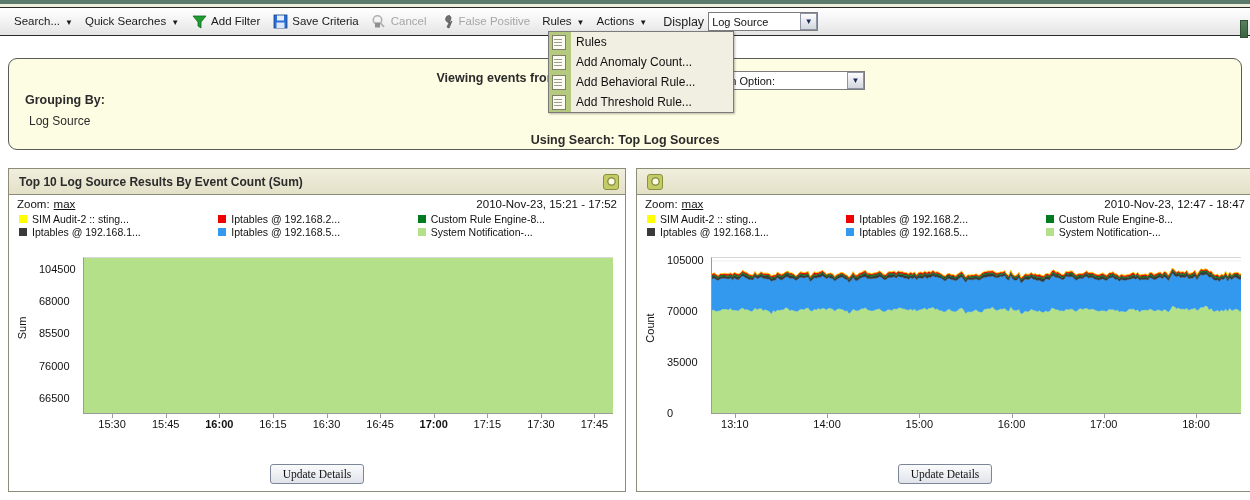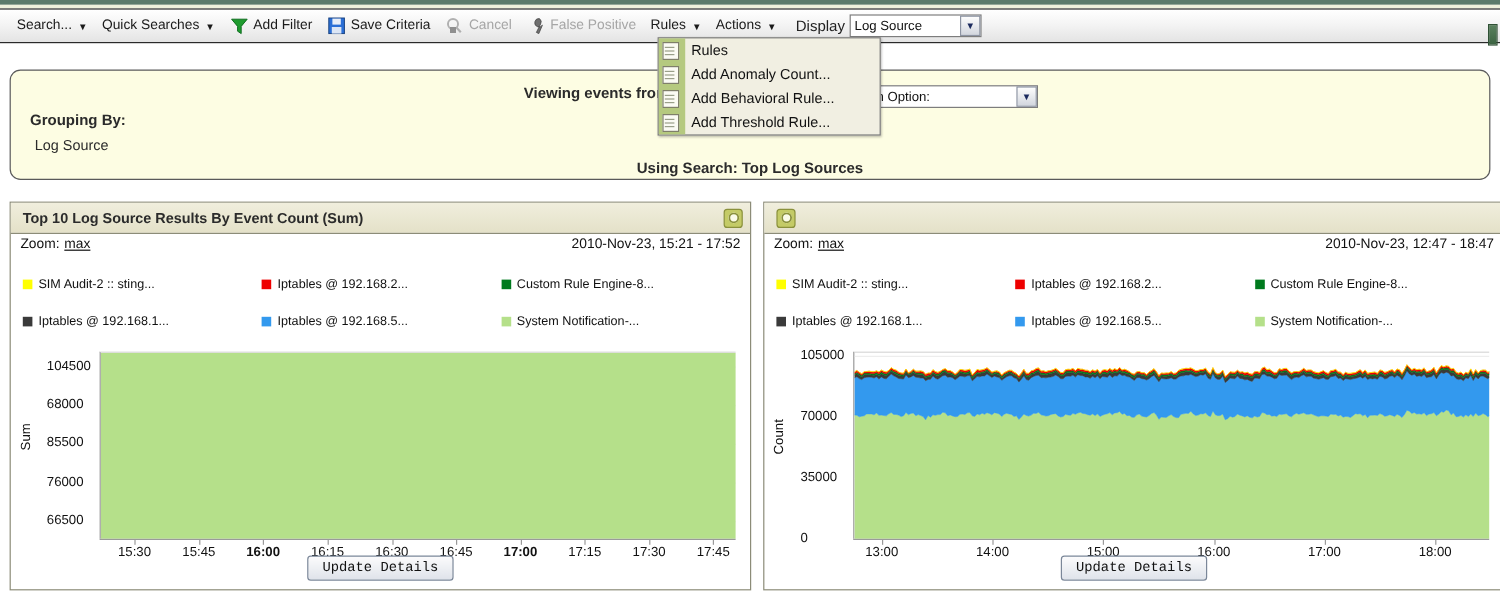--- a/index.html
+++ b/index.html
@@ -100,40 +100,40 @@
   }
   .gear .gi { width:9px; height:9px; background:#fafbe8; border-radius:50%;
     box-shadow:0 0 0 1.5px #8a913c inset; }
   .zoomrow { display:flex; align-items:center; justify-content:space-between;
     padding:3px 8px 0 8px; font-size:11.5px; color:#111; }
   .zoomrow .zl { display:flex; gap:4px; align-items:baseline; }
   .zoomrow .zmax { text-decoration:underline; cursor:pointer; }
   .zoomrow .zdate { font-size:11.5px; color:#111; }
 
   .legend { padding:2px 8px 0 10px; }
-  .legend-row { display:flex; margin-top:19px;justify-content:center; }
+  .legend-row { display:flex; margin-top:1px; }
   .legend-item { display:flex; align-items:center; width:33.33%; font-size:10.5px; color:#111; }
   .swatch { width:8px; height:8px; margin-right:5px; flex:0 0 auto; border:0; }
 
   .plotwrap { position:relative; margin-top:5px; height:196px; }
   .ylabel { position:absolute; left:6px; top:0; height:170px; width:14px;
     display:flex; align-items:center; justify-content:center; font-size:11px; color:#111; }
   .ylabel span { transform:rotate(-90deg); white-space:nowrap; }
   .plotbox { position:absolute; left:74px; top:14px; width:530px; height:156px;
     border-left:1px solid #9a9a9a; border-top:1px solid #d8d8d8; background:#fff; overflow:hidden; }
   .ytick { position:absolute; left:30px; font-size:11px; color:#111; transform:translateY(-50%); }
   .xaxis { position:absolute; left:74px; top:170px; width:530px; height:24px; }
   .xaxis .tickline { position:absolute; left:0; top:0; width:100%; height:1px; background:#9a9a9a; }
   .xtick { position:absolute; top:5px; font-size:11px; color:#111; transform:translateX(-50%); white-space:nowrap; }
   .xtick.bold { font-weight:bold; }
   .xmark { position:absolute; top:1px; width:1px; height:4px; background:#9a9a9a; }
 
   .btnrow { position:absolute; left:0; bottom:7px; width:100%; display:flex; justify-content:center; }
   .updbtn {
-    font-family:Liberation Mono, monospace; font-size:11.5px; color:#111;
+    font-family:Liberation Serif, serif; font-size:11.5px; color:#111;
     background:linear-gradient(to bottom,#fbfbfc,#dfe3ea);
     border:1px solid #7b8799; border-radius:3px; padding:3px 12px; cursor:pointer;
   }
 </style>
 </head>
 <body>
 
 <div id="root">
 
   <div class="topstrip"></div>
@@ -415,21 +415,21 @@
             <path d="M0.00 18.55 L2.05 17.34 L4.09 18.89 L6.14 19.96 L8.19 18.15 L10.23 18.18 L12.28 17.98 L14.32 18.57 L16.37 18.67 L18.42 17.81 L20.46 19.09 L22.51 17.23 L24.56 18.42 L26.60 18.90 L28.65 17.17 L30.69 15.24 L32.74 16.66 L34.79 17.58 L36.83 18.78 L38.88 19.33 L40.93 19.32 L42.97 16.07 L45.02 18.34 L47.07 17.71 L49.11 16.16 L51.16 17.62 L53.20 17.82 L55.25 18.07 L57.30 18.19 L59.34 20.61 L61.39 19.95 L63.44 19.58 L65.48 16.88 L67.53 18.50 L69.58 19.07 L71.62 18.09 L73.67 16.25 L75.71 15.84 L77.76 17.42 L79.81 17.42 L81.85 18.32 L83.90 19.73 L85.95 18.53 L87.99 16.46 L90.04 16.89 L92.08 17.65 L94.13 17.47 L96.18 16.36 L98.22 21.12 L100.27 19.11 L102.32 17.29 L104.36 17.67 L106.41 16.46 L108.46 16.43 L110.50 14.77 L112.55 16.74 L114.59 18.45 L116.64 17.17 L118.69 17.67 L120.73 18.28 L122.78 20.94 L124.83 18.93 L126.87 17.82 L128.92 16.72 L130.97 17.00 L133.01 18.54 L135.06 19.42 L137.10 21.81 L139.15 19.39 L141.20 16.45 L143.24 20.00 L145.29 20.08 L147.34 17.91 L149.38 17.38 L151.43 16.21 L153.47 15.34 L155.52 17.98 L157.57 18.00 L159.61 18.53 L161.66 17.66 L163.71 17.30 L165.75 16.71 L167.80 15.52 L169.85 17.26 L171.89 19.02 L173.94 19.28 L175.98 16.94 L178.03 16.47 L180.08 16.58 L182.12 16.05 L184.17 17.96 L186.22 16.08 L188.26 16.56 L190.31 16.86 L192.36 17.57 L194.40 17.51 L196.45 18.47 L198.49 17.21 L200.54 18.22 L202.59 16.47 L204.63 19.16 L206.68 17.33 L208.73 17.20 L210.77 17.79 L212.82 15.80 L214.86 17.31 L216.91 16.31 L218.96 16.75 L221.00 15.09 L223.05 16.71 L225.10 16.67 L227.14 17.49 L229.19 17.95 L231.24 19.66 L233.28 20.54 L235.33 18.07 L237.37 17.95 L239.42 18.91 L241.47 19.09 L243.51 20.41 L245.56 18.56 L247.61 17.79 L249.65 16.11 L251.70 18.71 L253.75 21.76 L255.79 19.09 L257.84 19.49 L259.88 19.49 L261.93 19.20 L263.98 18.36 L266.02 19.62 L268.07 19.48 L270.12 17.79 L272.16 16.54 L274.21 16.35 L276.25 15.49 L278.30 15.83 L280.35 15.51 L282.39 16.54 L284.44 17.67 L286.49 17.11 L288.53 16.14 L290.58 16.39 L292.63 15.15 L294.67 18.53 L296.72 19.96 L298.76 14.86 L300.81 18.77 L302.86 19.79 L304.90 19.53 L306.95 17.02 L309.00 22.36 L311.04 20.62 L313.09 18.42 L315.14 18.63 L317.18 19.03 L319.23 16.87 L321.27 18.51 L323.32 18.65 L325.37 19.86 L327.41 19.28 L329.46 20.21 L331.51 20.88 L333.55 18.58 L335.60 18.46 L337.64 19.22 L339.69 15.79 L341.74 15.22 L343.78 17.23 L345.83 17.07 L347.88 18.12 L349.92 19.43 L351.97 18.82 L354.02 15.68 L356.06 16.55 L358.11 15.94 L360.15 15.96 L362.20 17.83 L364.25 19.46 L366.29 18.21 L368.34 18.01 L370.39 18.40 L372.43 17.03 L374.48 15.62 L376.53 17.58 L378.57 17.10 L380.62 17.27 L382.66 18.57 L384.71 19.04 L386.76 19.57 L388.80 18.77 L390.85 17.80 L392.90 19.50 L394.94 20.15 L396.99 17.76 L399.03 17.40 L401.08 16.72 L403.13 18.77 L405.17 18.70 L407.22 20.92 L409.27 19.00 L411.31 19.58 L413.36 20.07 L415.41 19.56 L417.45 19.14 L419.50 18.30 L421.54 17.10 L423.59 18.87 L425.64 17.18 L427.68 19.92 L429.73 19.10 L431.78 19.31 L433.82 19.11 L435.87 19.78 L437.92 16.94 L439.96 17.72 L442.01 19.18 L444.05 18.36 L446.10 17.14 L448.15 16.72 L450.19 18.58 L452.24 16.09 L454.29 17.20 L456.33 19.83 L458.38 16.82 L460.42 12.57 L462.47 14.80 L464.52 16.32 L466.56 15.57 L468.61 16.93 L470.66 16.44 L472.70 17.20 L474.75 15.28 L476.80 18.15 L478.84 17.90 L480.89 16.98 L482.93 15.34 L484.98 19.39 L487.03 16.21 L489.07 13.76 L491.12 14.37 L493.17 13.74 L495.21 14.15 L497.26 16.50 L499.31 16.12 L501.35 18.62 L503.40 19.78 L505.44 19.11 L507.49 20.69 L509.54 18.49 L511.58 19.35 L513.63 16.41 L515.68 20.75 L517.72 16.96 L519.77 18.92 L521.81 17.15 L523.86 17.04 L525.91 17.07 L527.95 18.94 L530.00 17.62 L530.00 19.86 L527.95 21.64 L525.91 20.51 L523.86 19.36 L521.81 19.50 L519.77 21.77 L517.72 19.71 L515.68 23.09 L513.63 18.78 L511.58 21.56 L509.54 20.83 L507.49 23.37 L505.44 21.81 L503.40 22.29 L501.35 21.46 L499.31 18.84 L497.26 19.34 L495.21 16.79 L493.17 16.15 L491.12 17.17 L489.07 16.43 L487.03 18.49 L484.98 21.74 L482.93 18.03 L480.89 19.96 L478.84 20.14 L476.80 20.73 L474.75 18.01 L472.70 19.80 L470.66 19.06 L468.61 19.65 L466.56 17.82 L464.52 18.73 L462.47 17.58 L460.42 15.02 L458.38 19.12 L456.33 22.48 L454.29 19.94 L452.24 18.71 L450.19 20.65 L448.15 19.04 L446.10 19.64 L444.05 21.21 L442.01 21.76 L439.96 20.15 L437.92 19.50 L435.87 22.05 L433.82 21.30 L431.78 21.74 L429.73 21.29 L427.68 22.27 L425.64 19.78 L423.59 21.21 L421.54 19.88 L419.50 20.73 L417.45 21.35 L415.41 21.65 L413.36 22.34 L411.31 21.88 L409.27 21.55 L407.22 23.17 L405.17 20.97 L403.13 21.38 L401.08 18.99 L399.03 19.65 L396.99 19.92 L394.94 22.16 L392.90 22.09 L390.85 20.69 L388.80 21.48 L386.76 22.08 L384.71 21.50 L382.66 21.11 L380.62 19.62 L378.57 19.61 L376.53 20.02 L374.48 18.25 L372.43 19.08 L370.39 20.67 L368.34 20.22 L366.29 20.87 L364.25 22.32 L362.20 20.53 L360.15 18.56 L358.11 18.63 L356.06 18.86 L354.02 18.15 L351.97 21.24 L349.92 21.60 L347.88 20.30 L345.83 19.50 L343.78 19.43 L341.74 17.80 L339.69 18.00 L337.64 21.67 L335.60 21.14 L333.55 21.06 L331.51 23.89 L329.46 23.22 L327.41 22.16 L325.37 22.55 L323.32 21.60 L321.27 21.34 L319.23 19.38 L317.18 21.59 L315.14 21.50 L313.09 20.97 L311.04 23.22 L309.00 24.80 L306.95 19.24 L304.90 22.01 L302.86 22.21 L300.81 20.98 L298.76 17.13 L296.72 22.08 L294.67 21.10 L292.63 17.46 L290.58 18.65 L288.53 18.24 L286.49 19.40 L284.44 19.82 L282.39 18.93 L280.35 17.88 L278.30 18.65 L276.25 18.48 L274.21 19.22 L272.16 19.26 L270.12 20.21 L268.07 21.87 L266.02 21.95 L263.98 20.83 L261.93 21.55 L259.88 21.77 L257.84 21.71 L255.79 21.22 L253.75 24.13 L251.70 21.45 L249.65 18.67 L247.61 19.86 L245.56 21.70 L243.51 22.70 L241.47 21.84 L239.42 21.57 L237.37 20.49 L235.33 20.72 L233.28 23.03 L231.24 21.72 L229.19 20.11 L227.14 19.83 L225.10 18.68 L223.05 18.96 L221.00 17.52 L218.96 19.42 L216.91 19.15 L214.86 20.56 L212.82 18.42 L210.77 20.42 L208.73 19.95 L206.68 19.70 L204.63 21.64 L202.59 19.16 L200.54 20.74 L198.49 19.55 L196.45 21.31 L194.40 20.10 L192.36 20.13 L190.31 19.04 L188.26 18.91 L186.22 18.19 L184.17 20.17 L182.12 18.60 L180.08 19.55 L178.03 19.38 L175.98 19.71 L173.94 21.62 L171.89 21.70 L169.85 19.67 L167.80 18.50 L165.75 19.63 L163.71 20.21 L161.66 20.37 L159.61 20.87 L157.57 20.59 L155.52 20.73 L153.47 18.65 L151.43 18.91 L149.38 19.66 L147.34 20.72 L145.29 22.86 L143.24 22.35 L141.20 19.14 L139.15 22.05 L137.10 24.36 L135.06 21.48 L133.01 20.89 L130.97 19.17 L128.92 19.20 L126.87 20.02 L124.83 21.36 L122.78 22.91 L120.73 20.64 L118.69 20.13 L116.64 19.33 L114.59 20.64 L112.55 19.15 L110.50 17.71 L108.46 19.28 L106.41 19.25 L104.36 20.06 L102.32 19.64 L100.27 21.70 L98.22 23.36 L96.18 18.96 L94.13 19.16 L92.08 20.04 L90.04 19.61 L87.99 19.29 L85.95 21.03 L83.90 22.44 L81.85 20.74 L79.81 20.09 L77.76 20.39 L75.71 18.74 L73.67 19.05 L71.62 20.64 L69.58 21.97 L67.53 21.25 L65.48 19.26 L63.44 22.08 L61.39 22.15 L59.34 23.19 L57.30 21.04 L55.25 21.04 L53.20 20.58 L51.16 20.31 L49.11 18.83 L47.07 20.09 L45.02 20.69 L42.97 18.45 L40.93 21.89 L38.88 21.61 L36.83 21.42 L34.79 20.14 L32.74 19.15 L30.69 17.71 L28.65 19.55 L26.60 21.68 L24.56 21.32 L22.51 20.10 L20.46 21.87 L18.42 19.86 L16.37 21.00 L14.32 20.44 L12.28 20.22 L10.23 20.36 L8.19 20.76 L6.14 22.32 L4.09 21.48 L2.05 19.99 L0.00 20.77 Z" fill="#3a3a3a" stroke="#3a3a3a" stroke-width="0.4"></path>
             <path d="M0.00 17.34 L2.05 16.17 L4.09 17.54 L6.14 18.71 L8.19 16.90 L10.23 16.80 L12.28 16.80 L14.32 17.35 L16.37 17.33 L18.42 16.40 L20.46 17.58 L22.51 15.74 L24.56 16.95 L26.60 17.50 L28.65 15.97 L30.69 13.91 L32.74 15.35 L34.79 16.08 L36.83 17.36 L38.88 17.90 L40.93 18.13 L42.97 14.93 L45.02 17.28 L47.07 16.64 L49.11 14.85 L51.16 16.64 L53.20 16.68 L55.25 16.76 L57.30 17.06 L59.34 19.55 L61.39 18.64 L63.44 18.33 L65.48 15.73 L67.53 17.28 L69.58 17.75 L71.62 16.61 L73.67 14.70 L75.71 14.35 L77.76 16.22 L79.81 16.34 L81.85 16.97 L83.90 18.76 L85.95 17.44 L87.99 15.14 L90.04 15.69 L92.08 16.24 L94.13 15.94 L96.18 14.78 L98.22 19.50 L100.27 17.57 L102.32 15.98 L104.36 16.39 L106.41 15.53 L108.46 15.17 L110.50 13.68 L112.55 15.53 L114.59 17.19 L116.64 15.94 L118.69 16.22 L120.73 16.90 L122.78 19.44 L124.83 17.59 L126.87 16.64 L128.92 15.54 L130.97 15.92 L133.01 17.40 L135.06 18.26 L137.10 20.69 L139.15 18.08 L141.20 15.10 L143.24 18.60 L145.29 18.69 L147.34 16.50 L149.38 16.13 L151.43 14.75 L153.47 14.06 L155.52 16.66 L157.57 16.54 L159.61 17.04 L161.66 16.37 L163.71 16.09 L165.75 15.30 L167.80 14.36 L169.85 15.95 L171.89 17.72 L173.94 17.93 L175.98 15.46 L178.03 14.92 L180.08 15.23 L182.12 14.70 L184.17 16.48 L186.22 14.65 L188.26 15.13 L190.31 15.38 L192.36 16.07 L194.40 15.99 L196.45 17.01 L198.49 15.74 L200.54 16.67 L202.59 15.03 L204.63 17.94 L206.68 16.03 L208.73 15.71 L210.77 16.39 L212.82 14.63 L214.86 16.09 L216.91 14.93 L218.96 15.67 L221.00 13.84 L223.05 15.46 L225.10 15.25 L227.14 16.06 L229.19 16.51 L231.24 18.13 L233.28 18.94 L235.33 16.79 L237.37 17.00 L239.42 17.85 L241.47 17.77 L243.51 19.23 L245.56 17.14 L247.61 16.31 L249.65 14.57 L251.70 17.14 L253.75 20.34 L255.79 17.93 L257.84 18.15 L259.88 18.04 L261.93 17.93 L263.98 16.94 L266.02 18.35 L268.07 18.21 L270.12 16.09 L272.16 15.08 L274.21 14.89 L276.25 14.30 L278.30 14.69 L280.35 14.25 L282.39 15.31 L284.44 16.43 L286.49 15.96 L288.53 14.98 L290.58 15.33 L292.63 14.07 L294.67 17.15 L296.72 18.80 L298.76 13.56 L300.81 17.56 L302.86 18.64 L304.90 18.12 L306.95 15.79 L309.00 21.15 L311.04 19.53 L313.09 17.08 L315.14 17.44 L317.18 17.68 L319.23 15.73 L321.27 17.36 L323.32 17.29 L325.37 18.68 L327.41 18.08 L329.46 18.99 L331.51 19.44 L333.55 17.15 L335.60 16.98 L337.64 18.02 L339.69 14.40 L341.74 13.79 L343.78 15.95 L345.83 15.59 L347.88 16.79 L349.92 18.26 L351.97 17.72 L354.02 14.46 L356.06 15.42 L358.11 14.52 L360.15 14.46 L362.20 16.60 L364.25 18.08 L366.29 16.90 L368.34 16.84 L370.39 17.30 L372.43 16.00 L374.48 14.53 L376.53 16.19 L378.57 15.82 L380.62 15.80 L382.66 17.28 L384.71 17.71 L386.76 18.08 L388.80 17.38 L390.85 16.58 L392.90 18.05 L394.94 18.91 L396.99 16.30 L399.03 15.98 L401.08 15.23 L403.13 17.31 L405.17 17.41 L407.22 19.49 L409.27 17.68 L411.31 18.44 L413.36 18.66 L415.41 18.23 L417.45 17.93 L419.50 16.88 L421.54 15.85 L423.59 17.73 L425.64 15.87 L427.68 18.69 L429.73 17.85 L431.78 17.88 L433.82 17.68 L435.87 18.50 L437.92 15.54 L439.96 16.23 L442.01 17.98 L444.05 17.28 L446.10 16.03 L448.15 15.43 L450.19 17.24 L452.24 14.77 L454.29 15.78 L456.33 18.50 L458.38 15.35 L460.42 11.09 L462.47 13.49 L464.52 15.20 L466.56 14.49 L468.61 15.60 L470.66 15.11 L472.70 15.70 L474.75 13.93 L476.80 17.00 L478.84 16.62 L480.89 15.64 L482.93 14.20 L484.98 18.24 L487.03 14.86 L489.07 12.16 L491.12 12.88 L493.17 12.21 L495.21 12.76 L497.26 14.95 L499.31 14.64 L501.35 17.34 L503.40 18.34 L505.44 17.65 L507.49 19.33 L509.54 17.23 L511.58 18.17 L513.63 14.78 L515.68 19.09 L517.72 15.34 L519.77 17.64 L521.81 15.79 L523.86 15.78 L525.91 15.90 L527.95 17.61 L530.00 16.34 L530.00 17.62 L527.95 18.94 L525.91 17.07 L523.86 17.04 L521.81 17.15 L519.77 18.92 L517.72 16.96 L515.68 20.75 L513.63 16.41 L511.58 19.35 L509.54 18.49 L507.49 20.69 L505.44 19.11 L503.40 19.78 L501.35 18.62 L499.31 16.12 L497.26 16.50 L495.21 14.15 L493.17 13.74 L491.12 14.37 L489.07 13.76 L487.03 16.21 L484.98 19.39 L482.93 15.34 L480.89 16.98 L478.84 17.90 L476.80 18.15 L474.75 15.28 L472.70 17.20 L470.66 16.44 L468.61 16.93 L466.56 15.57 L464.52 16.32 L462.47 14.80 L460.42 12.57 L458.38 16.82 L456.33 19.83 L454.29 17.20 L452.24 16.09 L450.19 18.58 L448.15 16.72 L446.10 17.14 L444.05 18.36 L442.01 19.18 L439.96 17.72 L437.92 16.94 L435.87 19.78 L433.82 19.11 L431.78 19.31 L429.73 19.10 L427.68 19.92 L425.64 17.18 L423.59 18.87 L421.54 17.10 L419.50 18.30 L417.45 19.14 L415.41 19.56 L413.36 20.07 L411.31 19.58 L409.27 19.00 L407.22 20.92 L405.17 18.70 L403.13 18.77 L401.08 16.72 L399.03 17.40 L396.99 17.76 L394.94 20.15 L392.90 19.50 L390.85 17.80 L388.80 18.77 L386.76 19.57 L384.71 19.04 L382.66 18.57 L380.62 17.27 L378.57 17.10 L376.53 17.58 L374.48 15.62 L372.43 17.03 L370.39 18.40 L368.34 18.01 L366.29 18.21 L364.25 19.46 L362.20 17.83 L360.15 15.96 L358.11 15.94 L356.06 16.55 L354.02 15.68 L351.97 18.82 L349.92 19.43 L347.88 18.12 L345.83 17.07 L343.78 17.23 L341.74 15.22 L339.69 15.79 L337.64 19.22 L335.60 18.46 L333.55 18.58 L331.51 20.88 L329.46 20.21 L327.41 19.28 L325.37 19.86 L323.32 18.65 L321.27 18.51 L319.23 16.87 L317.18 19.03 L315.14 18.63 L313.09 18.42 L311.04 20.62 L309.00 22.36 L306.95 17.02 L304.90 19.53 L302.86 19.79 L300.81 18.77 L298.76 14.86 L296.72 19.96 L294.67 18.53 L292.63 15.15 L290.58 16.39 L288.53 16.14 L286.49 17.11 L284.44 17.67 L282.39 16.54 L280.35 15.51 L278.30 15.83 L276.25 15.49 L274.21 16.35 L272.16 16.54 L270.12 17.79 L268.07 19.48 L266.02 19.62 L263.98 18.36 L261.93 19.20 L259.88 19.49 L257.84 19.49 L255.79 19.09 L253.75 21.76 L251.70 18.71 L249.65 16.11 L247.61 17.79 L245.56 18.56 L243.51 20.41 L241.47 19.09 L239.42 18.91 L237.37 17.95 L235.33 18.07 L233.28 20.54 L231.24 19.66 L229.19 17.95 L227.14 17.49 L225.10 16.67 L223.05 16.71 L221.00 15.09 L218.96 16.75 L216.91 16.31 L214.86 17.31 L212.82 15.80 L210.77 17.79 L208.73 17.20 L206.68 17.33 L204.63 19.16 L202.59 16.47 L200.54 18.22 L198.49 17.21 L196.45 18.47 L194.40 17.51 L192.36 17.57 L190.31 16.86 L188.26 16.56 L186.22 16.08 L184.17 17.96 L182.12 16.05 L180.08 16.58 L178.03 16.47 L175.98 16.94 L173.94 19.28 L171.89 19.02 L169.85 17.26 L167.80 15.52 L165.75 16.71 L163.71 17.30 L161.66 17.66 L159.61 18.53 L157.57 18.00 L155.52 17.98 L153.47 15.34 L151.43 16.21 L149.38 17.38 L147.34 17.91 L145.29 20.08 L143.24 20.00 L141.20 16.45 L139.15 19.39 L137.10 21.81 L135.06 19.42 L133.01 18.54 L130.97 17.00 L128.92 16.72 L126.87 17.82 L124.83 18.93 L122.78 20.94 L120.73 18.28 L118.69 17.67 L116.64 17.17 L114.59 18.45 L112.55 16.74 L110.50 14.77 L108.46 16.43 L106.41 16.46 L104.36 17.67 L102.32 17.29 L100.27 19.11 L98.22 21.12 L96.18 16.36 L94.13 17.47 L92.08 17.65 L90.04 16.89 L87.99 16.46 L85.95 18.53 L83.90 19.73 L81.85 18.32 L79.81 17.42 L77.76 17.42 L75.71 15.84 L73.67 16.25 L71.62 18.09 L69.58 19.07 L67.53 18.50 L65.48 16.88 L63.44 19.58 L61.39 19.95 L59.34 20.61 L57.30 18.19 L55.25 18.07 L53.20 17.82 L51.16 17.62 L49.11 16.16 L47.07 17.71 L45.02 18.34 L42.97 16.07 L40.93 19.32 L38.88 19.33 L36.83 18.78 L34.79 17.58 L32.74 16.66 L30.69 15.24 L28.65 17.17 L26.60 18.90 L24.56 18.42 L22.51 17.23 L20.46 19.09 L18.42 17.81 L16.37 18.67 L14.32 18.57 L12.28 17.98 L10.23 18.18 L8.19 18.15 L6.14 19.96 L4.09 18.89 L2.05 17.34 L0.00 18.55 Z" fill="#007a1e" stroke="#007a1e" stroke-width="0.4"></path>
             <path d="M0.00 15.92 L2.05 14.81 L4.09 16.27 L6.14 17.58 L8.19 15.80 L10.23 15.64 L12.28 15.35 L14.32 15.75 L16.37 15.85 L18.42 15.09 L20.46 16.09 L22.51 14.44 L24.56 15.48 L26.60 15.99 L28.65 14.80 L30.69 12.39 L32.74 13.90 L34.79 14.46 L36.83 16.07 L38.88 16.87 L40.93 17.09 L42.97 13.57 L45.02 16.71 L47.07 15.64 L49.11 13.73 L51.16 15.34 L53.20 15.33 L55.25 15.17 L57.30 15.64 L59.34 17.93 L61.39 16.93 L63.44 16.90 L65.48 14.09 L67.53 15.69 L69.58 16.37 L71.62 15.45 L73.67 13.99 L75.71 13.24 L77.76 14.88 L79.81 14.88 L81.85 16.08 L83.90 17.88 L85.95 16.32 L87.99 13.88 L90.04 14.21 L92.08 14.66 L94.13 14.35 L96.18 13.61 L98.22 18.42 L100.27 16.34 L102.32 13.89 L104.36 14.63 L106.41 14.22 L108.46 13.61 L110.50 12.49 L112.55 14.25 L114.59 16.16 L116.64 15.48 L118.69 15.08 L120.73 15.90 L122.78 18.54 L124.83 16.59 L126.87 15.63 L128.92 14.60 L130.97 14.67 L133.01 16.15 L135.06 17.22 L137.10 19.35 L139.15 16.88 L141.20 13.74 L143.24 17.10 L145.29 17.08 L147.34 15.03 L149.38 14.54 L151.43 13.14 L153.47 12.61 L155.52 15.24 L157.57 15.04 L159.61 15.70 L161.66 15.01 L163.71 14.78 L165.75 14.06 L167.80 13.05 L169.85 14.67 L171.89 16.41 L173.94 16.54 L175.98 14.09 L178.03 13.77 L180.08 13.90 L182.12 13.11 L184.17 14.84 L186.22 12.98 L188.26 13.69 L190.31 13.79 L192.36 14.56 L194.40 14.65 L196.45 15.75 L198.49 14.25 L200.54 15.28 L202.59 13.93 L204.63 16.83 L206.68 14.58 L208.73 14.09 L210.77 14.72 L212.82 13.15 L214.86 14.52 L216.91 13.26 L218.96 14.37 L221.00 12.32 L223.05 14.31 L225.10 13.77 L227.14 14.53 L229.19 15.71 L231.24 17.31 L233.28 17.90 L235.33 15.82 L237.37 15.59 L239.42 16.68 L241.47 16.55 L243.51 18.10 L245.56 15.93 L247.61 14.87 L249.65 13.25 L251.70 15.85 L253.75 19.00 L255.79 16.84 L257.84 17.13 L259.88 16.84 L261.93 16.90 L263.98 15.73 L266.02 17.28 L268.07 16.92 L270.12 14.69 L272.16 13.82 L274.21 13.41 L276.25 12.97 L278.30 13.09 L280.35 12.66 L282.39 13.71 L284.44 14.91 L286.49 14.77 L288.53 13.97 L290.58 13.92 L292.63 12.81 L294.67 15.95 L296.72 17.44 L298.76 12.42 L300.81 16.53 L302.86 17.66 L304.90 16.93 L306.95 14.48 L309.00 19.80 L311.04 18.09 L313.09 15.85 L315.14 16.17 L317.18 16.29 L319.23 14.61 L321.27 16.25 L323.32 15.85 L325.37 16.80 L327.41 16.28 L329.46 17.43 L331.51 17.88 L333.55 15.88 L335.60 15.62 L337.64 16.50 L339.69 12.92 L341.74 11.86 L343.78 14.23 L345.83 13.68 L347.88 15.17 L349.92 16.65 L351.97 16.50 L354.02 13.35 L356.06 13.99 L358.11 13.13 L360.15 13.00 L362.20 15.28 L364.25 16.81 L366.29 15.80 L368.34 15.62 L370.39 15.79 L372.43 14.60 L374.48 12.93 L376.53 14.73 L378.57 14.38 L380.62 14.40 L382.66 15.76 L384.71 16.37 L386.76 16.77 L388.80 15.81 L390.85 14.93 L392.90 16.46 L394.94 17.33 L396.99 14.85 L399.03 14.66 L401.08 13.77 L403.13 15.97 L405.17 16.12 L407.22 18.28 L409.27 16.29 L411.31 17.17 L413.36 17.17 L415.41 16.82 L417.45 16.59 L419.50 15.28 L421.54 14.14 L423.59 16.39 L425.64 14.31 L427.68 17.20 L429.73 16.59 L431.78 16.33 L433.82 16.07 L435.87 17.19 L437.92 14.33 L439.96 14.86 L442.01 16.40 L444.05 15.79 L446.10 14.78 L448.15 14.05 L450.19 15.99 L452.24 13.49 L454.29 14.23 L456.33 17.19 L458.38 14.05 L460.42 9.99 L462.47 12.14 L464.52 14.10 L466.56 13.04 L468.61 14.13 L470.66 13.74 L472.70 14.41 L474.75 12.60 L476.80 15.84 L478.84 15.18 L480.89 14.41 L482.93 12.21 L484.98 16.69 L487.03 13.53 L489.07 10.75 L491.12 11.77 L493.17 10.90 L495.21 11.30 L497.26 13.56 L499.31 13.02 L501.35 16.11 L503.40 17.01 L505.44 16.13 L507.49 18.07 L509.54 16.22 L511.58 17.18 L513.63 13.47 L515.68 17.70 L517.72 14.09 L519.77 16.84 L521.81 14.88 L523.86 14.38 L525.91 14.53 L527.95 16.38 L530.00 15.11 L530.00 16.34 L527.95 17.61 L525.91 15.90 L523.86 15.78 L521.81 15.79 L519.77 17.64 L517.72 15.34 L515.68 19.09 L513.63 14.78 L511.58 18.17 L509.54 17.23 L507.49 19.33 L505.44 17.65 L503.40 18.34 L501.35 17.34 L499.31 14.64 L497.26 14.95 L495.21 12.76 L493.17 12.21 L491.12 12.88 L489.07 12.16 L487.03 14.86 L484.98 18.24 L482.93 14.20 L480.89 15.64 L478.84 16.62 L476.80 17.00 L474.75 13.93 L472.70 15.70 L470.66 15.11 L468.61 15.60 L466.56 14.49 L464.52 15.20 L462.47 13.49 L460.42 11.09 L458.38 15.35 L456.33 18.50 L454.29 15.78 L452.24 14.77 L450.19 17.24 L448.15 15.43 L446.10 16.03 L444.05 17.28 L442.01 17.98 L439.96 16.23 L437.92 15.54 L435.87 18.50 L433.82 17.68 L431.78 17.88 L429.73 17.85 L427.68 18.69 L425.64 15.87 L423.59 17.73 L421.54 15.85 L419.50 16.88 L417.45 17.93 L415.41 18.23 L413.36 18.66 L411.31 18.44 L409.27 17.68 L407.22 19.49 L405.17 17.41 L403.13 17.31 L401.08 15.23 L399.03 15.98 L396.99 16.30 L394.94 18.91 L392.90 18.05 L390.85 16.58 L388.80 17.38 L386.76 18.08 L384.71 17.71 L382.66 17.28 L380.62 15.80 L378.57 15.82 L376.53 16.19 L374.48 14.53 L372.43 16.00 L370.39 17.30 L368.34 16.84 L366.29 16.90 L364.25 18.08 L362.20 16.60 L360.15 14.46 L358.11 14.52 L356.06 15.42 L354.02 14.46 L351.97 17.72 L349.92 18.26 L347.88 16.79 L345.83 15.59 L343.78 15.95 L341.74 13.79 L339.69 14.40 L337.64 18.02 L335.60 16.98 L333.55 17.15 L331.51 19.44 L329.46 18.99 L327.41 18.08 L325.37 18.68 L323.32 17.29 L321.27 17.36 L319.23 15.73 L317.18 17.68 L315.14 17.44 L313.09 17.08 L311.04 19.53 L309.00 21.15 L306.95 15.79 L304.90 18.12 L302.86 18.64 L300.81 17.56 L298.76 13.56 L296.72 18.80 L294.67 17.15 L292.63 14.07 L290.58 15.33 L288.53 14.98 L286.49 15.96 L284.44 16.43 L282.39 15.31 L280.35 14.25 L278.30 14.69 L276.25 14.30 L274.21 14.89 L272.16 15.08 L270.12 16.09 L268.07 18.21 L266.02 18.35 L263.98 16.94 L261.93 17.93 L259.88 18.04 L257.84 18.15 L255.79 17.93 L253.75 20.34 L251.70 17.14 L249.65 14.57 L247.61 16.31 L245.56 17.14 L243.51 19.23 L241.47 17.77 L239.42 17.85 L237.37 17.00 L235.33 16.79 L233.28 18.94 L231.24 18.13 L229.19 16.51 L227.14 16.06 L225.10 15.25 L223.05 15.46 L221.00 13.84 L218.96 15.67 L216.91 14.93 L214.86 16.09 L212.82 14.63 L210.77 16.39 L208.73 15.71 L206.68 16.03 L204.63 17.94 L202.59 15.03 L200.54 16.67 L198.49 15.74 L196.45 17.01 L194.40 15.99 L192.36 16.07 L190.31 15.38 L188.26 15.13 L186.22 14.65 L184.17 16.48 L182.12 14.70 L180.08 15.23 L178.03 14.92 L175.98 15.46 L173.94 17.93 L171.89 17.72 L169.85 15.95 L167.80 14.36 L165.75 15.30 L163.71 16.09 L161.66 16.37 L159.61 17.04 L157.57 16.54 L155.52 16.66 L153.47 14.06 L151.43 14.75 L149.38 16.13 L147.34 16.50 L145.29 18.69 L143.24 18.60 L141.20 15.10 L139.15 18.08 L137.10 20.69 L135.06 18.26 L133.01 17.40 L130.97 15.92 L128.92 15.54 L126.87 16.64 L124.83 17.59 L122.78 19.44 L120.73 16.90 L118.69 16.22 L116.64 15.94 L114.59 17.19 L112.55 15.53 L110.50 13.68 L108.46 15.17 L106.41 15.53 L104.36 16.39 L102.32 15.98 L100.27 17.57 L98.22 19.50 L96.18 14.78 L94.13 15.94 L92.08 16.24 L90.04 15.69 L87.99 15.14 L85.95 17.44 L83.90 18.76 L81.85 16.97 L79.81 16.34 L77.76 16.22 L75.71 14.35 L73.67 14.70 L71.62 16.61 L69.58 17.75 L67.53 17.28 L65.48 15.73 L63.44 18.33 L61.39 18.64 L59.34 19.55 L57.30 17.06 L55.25 16.76 L53.20 16.68 L51.16 16.64 L49.11 14.85 L47.07 16.64 L45.02 17.28 L42.97 14.93 L40.93 18.13 L38.88 17.90 L36.83 17.36 L34.79 16.08 L32.74 15.35 L30.69 13.91 L28.65 15.97 L26.60 17.50 L24.56 16.95 L22.51 15.74 L20.46 17.58 L18.42 16.40 L16.37 17.33 L14.32 17.35 L12.28 16.80 L10.23 16.80 L8.19 16.90 L6.14 18.71 L4.09 17.54 L2.05 16.17 L0.00 17.34 Z" fill="#ee0000" stroke="#ee0000" stroke-width="0.4"></path>
             <path d="M0.00 15.81 L2.05 14.72 L4.09 16.19 L6.14 17.51 L8.19 15.70 L10.23 15.53 L12.28 15.26 L14.32 15.66 L16.37 15.76 L18.42 14.99 L20.46 16.00 L22.51 14.36 L24.56 15.40 L26.60 15.89 L28.65 14.70 L30.69 12.32 L32.74 13.82 L34.79 14.38 L36.83 15.99 L38.88 16.80 L40.93 17.01 L42.97 13.48 L45.02 16.61 L47.07 15.56 L49.11 13.65 L51.16 15.27 L53.20 15.20 L55.25 15.06 L57.30 15.52 L59.34 17.81 L61.39 16.83 L63.44 16.81 L65.48 13.99 L67.53 15.58 L69.58 16.27 L71.62 15.37 L73.67 13.90 L75.71 13.14 L77.76 14.78 L79.81 14.78 L81.85 15.97 L83.90 17.80 L85.95 16.22 L87.99 13.79 L90.04 14.09 L92.08 14.55 L94.13 14.26 L96.18 13.53 L98.22 18.33 L100.27 16.22 L102.32 13.80 L104.36 14.54 L106.41 14.12 L108.46 13.53 L110.50 12.41 L112.55 14.18 L114.59 16.06 L116.64 15.40 L118.69 14.98 L120.73 15.81 L122.78 18.45 L124.83 16.49 L126.87 15.53 L128.92 14.47 L130.97 14.58 L133.01 16.05 L135.06 17.14 L137.10 19.27 L139.15 16.80 L141.20 13.65 L143.24 17.01 L145.29 17.00 L147.34 14.96 L149.38 14.48 L151.43 13.06 L153.47 12.53 L155.52 15.17 L157.57 14.96 L159.61 15.62 L161.66 14.97 L163.71 14.72 L165.75 13.98 L167.80 12.95 L169.85 14.60 L171.89 16.30 L173.94 16.45 L175.98 14.02 L178.03 13.69 L180.08 13.81 L182.12 13.03 L184.17 14.75 L186.22 12.90 L188.26 13.60 L190.31 13.70 L192.36 14.47 L194.40 14.57 L196.45 15.66 L198.49 14.19 L200.54 15.20 L202.59 13.85 L204.63 16.76 L206.68 14.48 L208.73 13.99 L210.77 14.62 L212.82 13.06 L214.86 14.43 L216.91 13.17 L218.96 14.28 L221.00 12.26 L223.05 14.24 L225.10 13.68 L227.14 14.45 L229.19 15.64 L231.24 17.22 L233.28 17.81 L235.33 15.74 L237.37 15.50 L239.42 16.59 L241.47 16.47 L243.51 18.00 L245.56 15.85 L247.61 14.79 L249.65 13.17 L251.70 15.78 L253.75 18.94 L255.79 16.79 L257.84 17.08 L259.88 16.76 L261.93 16.80 L263.98 15.65 L266.02 17.19 L268.07 16.82 L270.12 14.62 L272.16 13.73 L274.21 13.32 L276.25 12.88 L278.30 12.99 L280.35 12.55 L282.39 13.60 L284.44 14.82 L286.49 14.69 L288.53 13.91 L290.58 13.83 L292.63 12.71 L294.67 15.85 L296.72 17.34 L298.76 12.33 L300.81 16.44 L302.86 17.57 L304.90 16.85 L306.95 14.41 L309.00 19.70 L311.04 17.99 L313.09 15.75 L315.14 16.07 L317.18 16.20 L319.23 14.53 L321.27 16.15 L323.32 15.78 L325.37 16.73 L327.41 16.19 L329.46 17.33 L331.51 17.79 L333.55 15.79 L335.60 15.52 L337.64 16.41 L339.69 12.81 L341.74 11.75 L343.78 14.12 L345.83 13.59 L347.88 15.07 L349.92 16.56 L351.97 16.40 L354.02 13.25 L356.06 13.87 L358.11 13.01 L360.15 12.90 L362.20 15.17 L364.25 16.71 L366.29 15.70 L368.34 15.53 L370.39 15.71 L372.43 14.55 L374.48 12.86 L376.53 14.65 L378.57 14.31 L380.62 14.33 L382.66 15.68 L384.71 16.30 L386.76 16.70 L388.80 15.74 L390.85 14.87 L392.90 16.38 L394.94 17.24 L396.99 14.77 L399.03 14.57 L401.08 13.69 L403.13 15.90 L405.17 16.04 L407.22 18.21 L409.27 16.20 L411.31 17.08 L413.36 17.09 L415.41 16.72 L417.45 16.50 L419.50 15.21 L421.54 14.05 L423.59 16.30 L425.64 14.22 L427.68 17.11 L429.73 16.49 L431.78 16.26 L433.82 16.02 L435.87 17.08 L437.92 14.24 L439.96 14.78 L442.01 16.30 L444.05 15.70 L446.10 14.69 L448.15 13.95 L450.19 15.89 L452.24 13.42 L454.29 14.14 L456.33 17.11 L458.38 13.95 L460.42 9.91 L462.47 12.06 L464.52 14.02 L466.56 12.94 L468.61 14.05 L470.66 13.66 L472.70 14.34 L474.75 12.53 L476.80 15.77 L478.84 15.10 L480.89 14.32 L482.93 12.12 L484.98 16.61 L487.03 13.43 L489.07 10.66 L491.12 11.67 L493.17 10.81 L495.21 11.22 L497.26 13.47 L499.31 12.94 L501.35 16.03 L503.40 16.92 L505.44 16.03 L507.49 17.96 L509.54 16.12 L511.58 17.08 L513.63 13.36 L515.68 17.62 L517.72 14.01 L519.77 16.72 L521.81 14.77 L523.86 14.28 L525.91 14.43 L527.95 16.30 L530.00 15.03 L530.00 15.11 L527.95 16.38 L525.91 14.53 L523.86 14.38 L521.81 14.88 L519.77 16.84 L517.72 14.09 L515.68 17.70 L513.63 13.47 L511.58 17.18 L509.54 16.22 L507.49 18.07 L505.44 16.13 L503.40 17.01 L501.35 16.11 L499.31 13.02 L497.26 13.56 L495.21 11.30 L493.17 10.90 L491.12 11.77 L489.07 10.75 L487.03 13.53 L484.98 16.69 L482.93 12.21 L480.89 14.41 L478.84 15.18 L476.80 15.84 L474.75 12.60 L472.70 14.41 L470.66 13.74 L468.61 14.13 L466.56 13.04 L464.52 14.10 L462.47 12.14 L460.42 9.99 L458.38 14.05 L456.33 17.19 L454.29 14.23 L452.24 13.49 L450.19 15.99 L448.15 14.05 L446.10 14.78 L444.05 15.79 L442.01 16.40 L439.96 14.86 L437.92 14.33 L435.87 17.19 L433.82 16.07 L431.78 16.33 L429.73 16.59 L427.68 17.20 L425.64 14.31 L423.59 16.39 L421.54 14.14 L419.50 15.28 L417.45 16.59 L415.41 16.82 L413.36 17.17 L411.31 17.17 L409.27 16.29 L407.22 18.28 L405.17 16.12 L403.13 15.97 L401.08 13.77 L399.03 14.66 L396.99 14.85 L394.94 17.33 L392.90 16.46 L390.85 14.93 L388.80 15.81 L386.76 16.77 L384.71 16.37 L382.66 15.76 L380.62 14.40 L378.57 14.38 L376.53 14.73 L374.48 12.93 L372.43 14.60 L370.39 15.79 L368.34 15.62 L366.29 15.80 L364.25 16.81 L362.20 15.28 L360.15 13.00 L358.11 13.13 L356.06 13.99 L354.02 13.35 L351.97 16.50 L349.92 16.65 L347.88 15.17 L345.83 13.68 L343.78 14.23 L341.74 11.86 L339.69 12.92 L337.64 16.50 L335.60 15.62 L333.55 15.88 L331.51 17.88 L329.46 17.43 L327.41 16.28 L325.37 16.80 L323.32 15.85 L321.27 16.25 L319.23 14.61 L317.18 16.29 L315.14 16.17 L313.09 15.85 L311.04 18.09 L309.00 19.80 L306.95 14.48 L304.90 16.93 L302.86 17.66 L300.81 16.53 L298.76 12.42 L296.72 17.44 L294.67 15.95 L292.63 12.81 L290.58 13.92 L288.53 13.97 L286.49 14.77 L284.44 14.91 L282.39 13.71 L280.35 12.66 L278.30 13.09 L276.25 12.97 L274.21 13.41 L272.16 13.82 L270.12 14.69 L268.07 16.92 L266.02 17.28 L263.98 15.73 L261.93 16.90 L259.88 16.84 L257.84 17.13 L255.79 16.84 L253.75 19.00 L251.70 15.85 L249.65 13.25 L247.61 14.87 L245.56 15.93 L243.51 18.10 L241.47 16.55 L239.42 16.68 L237.37 15.59 L235.33 15.82 L233.28 17.90 L231.24 17.31 L229.19 15.71 L227.14 14.53 L225.10 13.77 L223.05 14.31 L221.00 12.32 L218.96 14.37 L216.91 13.26 L214.86 14.52 L212.82 13.15 L210.77 14.72 L208.73 14.09 L206.68 14.58 L204.63 16.83 L202.59 13.93 L200.54 15.28 L198.49 14.25 L196.45 15.75 L194.40 14.65 L192.36 14.56 L190.31 13.79 L188.26 13.69 L186.22 12.98 L184.17 14.84 L182.12 13.11 L180.08 13.90 L178.03 13.77 L175.98 14.09 L173.94 16.54 L171.89 16.41 L169.85 14.67 L167.80 13.05 L165.75 14.06 L163.71 14.78 L161.66 15.01 L159.61 15.70 L157.57 15.04 L155.52 15.24 L153.47 12.61 L151.43 13.14 L149.38 14.54 L147.34 15.03 L145.29 17.08 L143.24 17.10 L141.20 13.74 L139.15 16.88 L137.10 19.35 L135.06 17.22 L133.01 16.15 L130.97 14.67 L128.92 14.60 L126.87 15.63 L124.83 16.59 L122.78 18.54 L120.73 15.90 L118.69 15.08 L116.64 15.48 L114.59 16.16 L112.55 14.25 L110.50 12.49 L108.46 13.61 L106.41 14.22 L104.36 14.63 L102.32 13.89 L100.27 16.34 L98.22 18.42 L96.18 13.61 L94.13 14.35 L92.08 14.66 L90.04 14.21 L87.99 13.88 L85.95 16.32 L83.90 17.88 L81.85 16.08 L79.81 14.88 L77.76 14.88 L75.71 13.24 L73.67 13.99 L71.62 15.45 L69.58 16.37 L67.53 15.69 L65.48 14.09 L63.44 16.90 L61.39 16.93 L59.34 17.93 L57.30 15.64 L55.25 15.17 L53.20 15.33 L51.16 15.34 L49.11 13.73 L47.07 15.64 L45.02 16.71 L42.97 13.57 L40.93 17.09 L38.88 16.87 L36.83 16.07 L34.79 14.46 L32.74 13.90 L30.69 12.39 L28.65 14.80 L26.60 15.99 L24.56 15.48 L22.51 14.44 L20.46 16.09 L18.42 15.09 L16.37 15.85 L14.32 15.75 L12.28 15.35 L10.23 15.64 L8.19 15.80 L6.14 17.58 L4.09 16.27 L2.05 14.81 L0.00 15.92 Z" fill="#ffff00" stroke="#ffff00" stroke-width="0.4"></path>
           </svg>
       </div>
       <div class="xaxis">
         <div class="tickline"></div>
         <div id="xticks1">
             <div class="xmark" style="left:23.8px"></div>
-            <div class="xtick" style="left:23.8px">13:00</div>
+            <div class="xtick" style="left:23.8px">13:10</div>
             <div class="xmark" style="left:116.1px"></div>
             <div class="xtick" style="left:116.1px">14:00</div>
             <div class="xmark" style="left:208.3px"></div>
             <div class="xtick" style="left:208.3px">15:00</div>
             <div class="xmark" style="left:300.5px"></div>
             <div class="xtick" style="left:300.5px">16:00</div>
             <div class="xmark" style="left:392.7px"></div>
             <div class="xtick" style="left:392.7px">17:00</div>
             <div class="xmark" style="left:485.0px"></div>
             <div class="xtick" style="left:485.0px">18:00</div>

